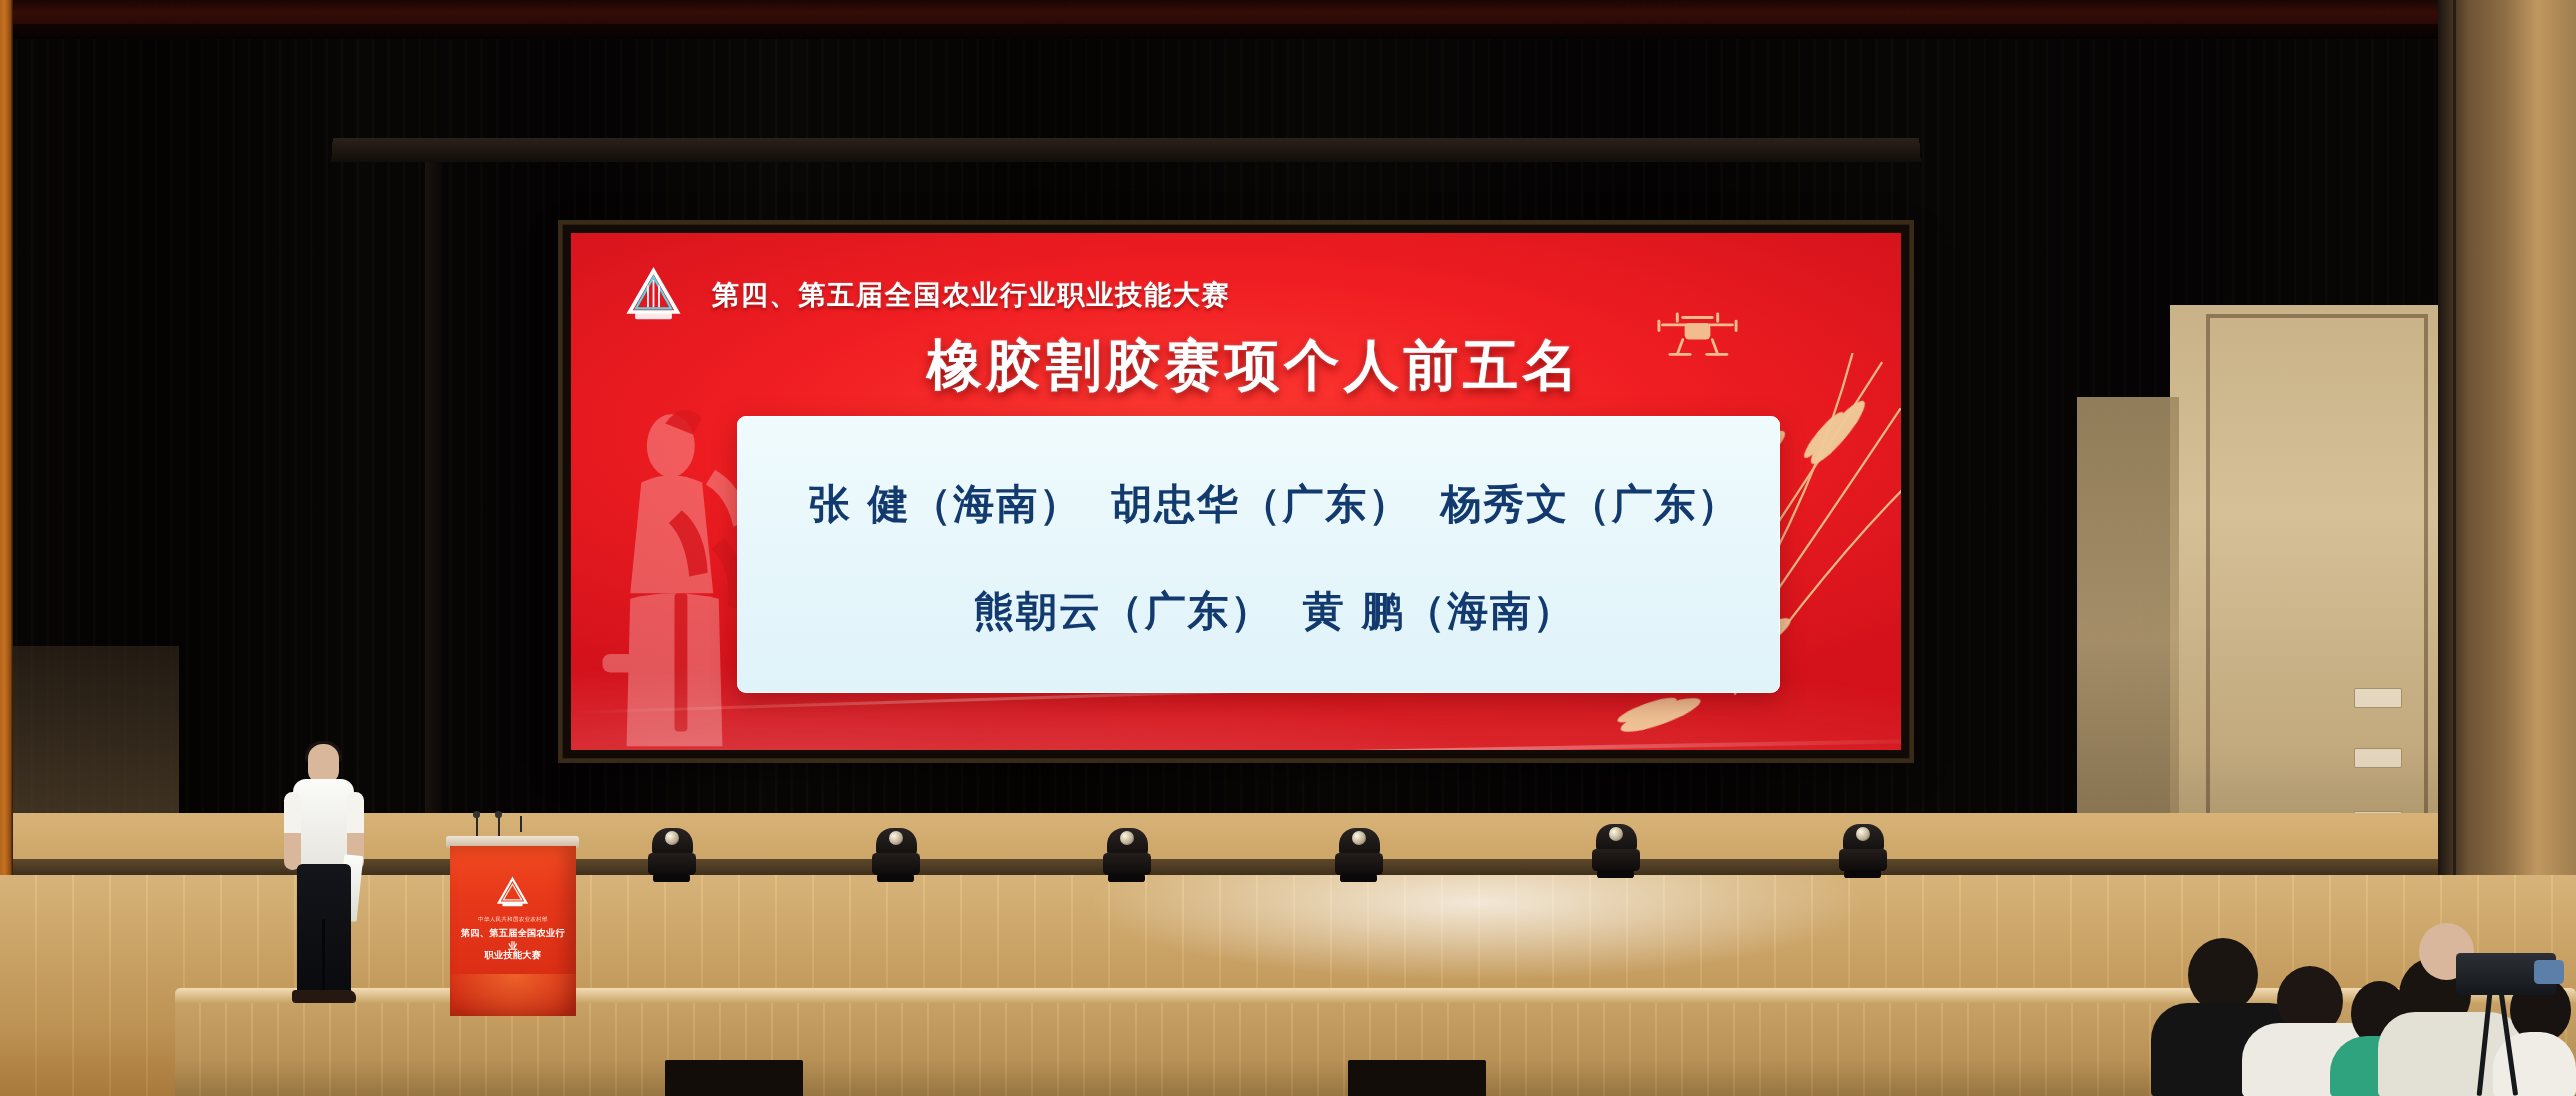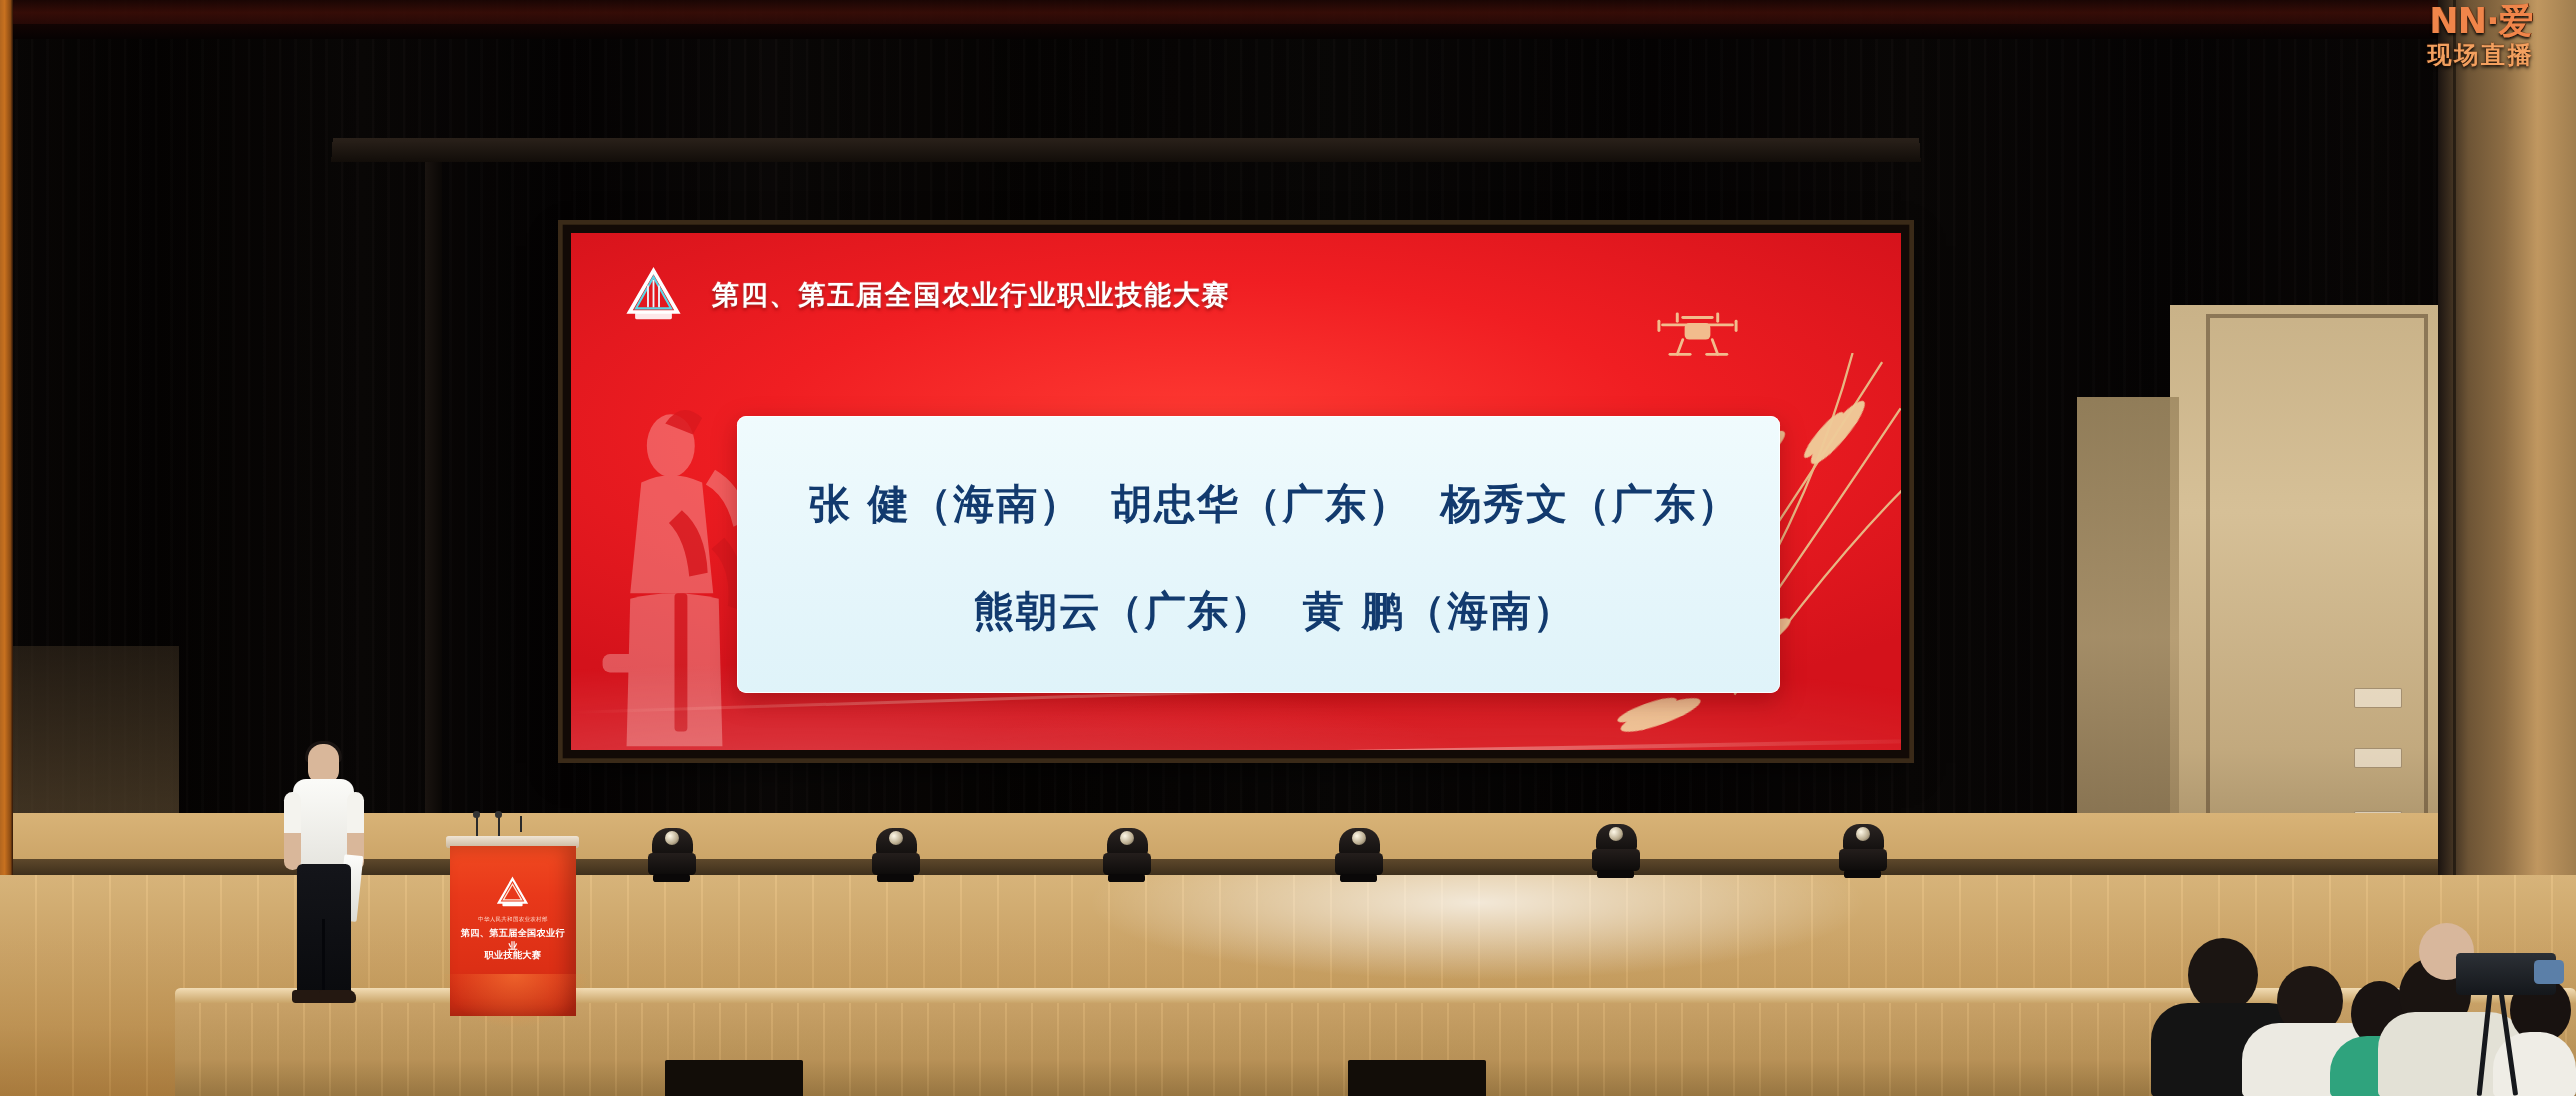--- a/index.html
+++ b/index.html
@@ -463,20 +463,21 @@
       </g>
       <rect x="46" y="24" width="28" height="18" rx="5" fill="#f3cf9a"></rect>
       <g stroke="#f3cf9a" stroke-width="3" stroke-linecap="round">
         <line x1="44" y1="42" x2="38" y2="58"></line>
         <line x1="76" y1="42" x2="82" y2="58"></line>
         <line x1="30" y1="58" x2="52" y2="58"></line>
         <line x1="70" y1="58" x2="92" y2="58"></line>
       </g>
     </svg>
 
+    <div class="slide-title">橡胶割胶赛项个人前五名</div>
 
     <div class="name-card">
       <div class="name-row r1"><span class="name-item"><span>张  健</span><span class="name-region">（海南）</span></span><span class="name-item"><span>胡忠华</span><span class="name-region">（广东）</span></span><span class="name-item"><span>杨秀文</span><span class="name-region">（广东）</span></span></div>
       <div class="name-row r2"><span class="name-item"><span>熊朝云</span><span class="name-region">（广东）</span></span><span class="name-item"><span>黄  鹏</span><span class="name-region">（海南）</span></span></div>
     </div>
   </div>
 
   <div class="stage-back-floor"></div>
   <div class="stage-skirt-line"></div>
   <div class="stage-floor"></div>
@@ -571,19 +572,15 @@
   <div class="aud-head" style="left:2419px; top:923px; width:55px; height:57px; background:#d8b79c;"></div>
 
   <div class="aud-head" style="left:2510px; top:977px; width:61px; height:66px; background:#181210;"></div>
   <div class="aud" style="left:2493px; top:1032px; width:83px; height:65px; background:#efedE6;"></div>
 
   <div class="cam-body" style="left:2456px; top:953px; width:100px; height:42px;"></div>
   <div class="cam-body" style="left:2534px; top:960px; width:29.5px; height:24px; background:#5b7fa8;"></div>
   <div class="tripod-leg" style="left:2482px; top:993px; height:103px; transform:rotate(6deg);"></div>
   <div class="tripod-leg" style="left:2506px; top:993px; height:103px; transform:rotate(-8deg);"></div>
 
-  <div id="watermark">
-    <div class="wm-logo">NN·爱</div>
-    <div class="wm-sub">现场直播</div>
-  </div>
 
 </div>
 
 
 </body></html>

